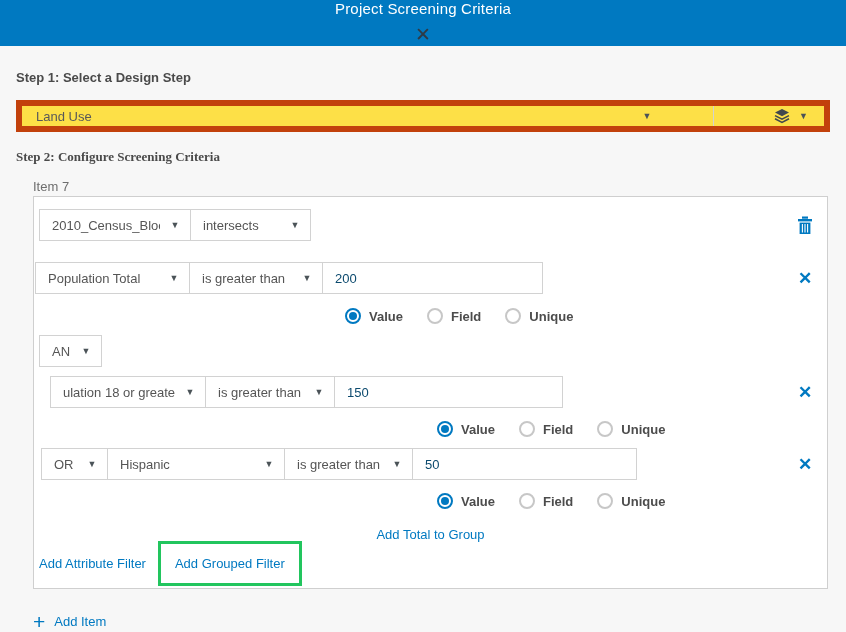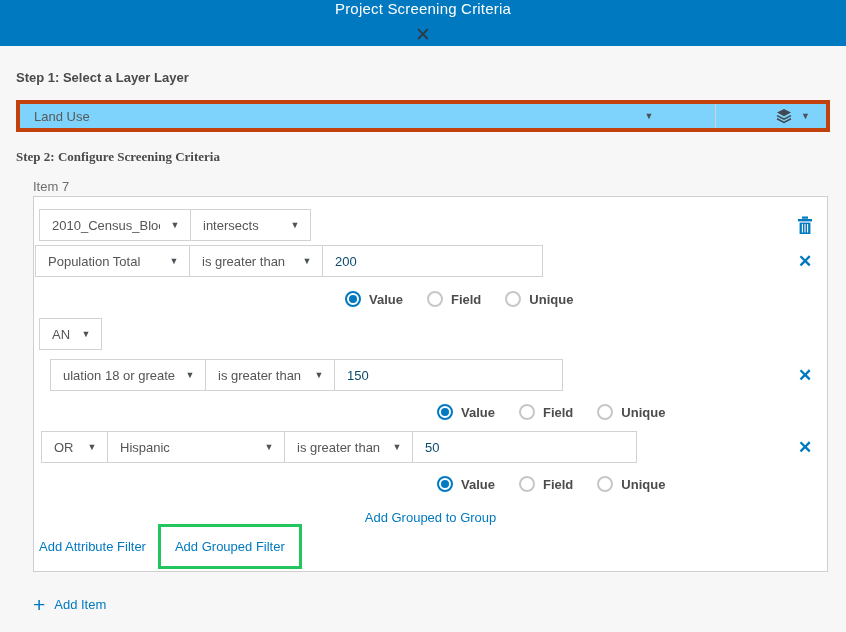--- a/index.html
+++ b/index.html
@@ -29,21 +29,21 @@
   
   .content { padding:0 16px; }
   .step-label {
     font-size:13px; font-weight:bold; color:#4a4a4a; height:14px; line-height:14px;
   }
   .step1-label { margin-top:25px; }
   .step2-label { margin-top:18px;font-family:Liberation Serif, serif; }
   
   .layer-select {
     margin-top:15px; height:32px; width:814px;
-    background:#7dd3fc; border:4px solid #c2410c;
+    background:#fde047; border:6px solid #c2410c;
     display:flex; align-items:stretch;gap:44px;
   }
   .layer-select .ls-text {
     flex:1; display:flex; align-items:center; padding-left:14px;
     font-size:13px; color:#595959;
   }
   .caret { color:#4b5358; font-size:9px; line-height:1; }
   .layer-select .caret-cell {
     width:44px; display:flex; align-items:center; justify-content:center;
   }
@@ -77,21 +77,21 @@
   .val-input {
     border:none; outline:none; height:100%; padding:0 0 0 12px;
     font-family:"Liberation Sans", sans-serif; font-size:13px; color:#0c4a6e;
   }
   .spacer { flex:1; }
   .icon-col { width:44px; display:flex; justify-content:center; }
   .remove-x { color:#0079c1; font-size:17px; font-weight:bold; cursor:pointer; line-height:1; }
   .trash { cursor:pointer; display:flex; }
   
   .row-layer   { margin-left:5px;  margin-top:1px; }
-  .row-f1      { margin-left:1px;  margin-top:4px; }
+  .row-f1      { margin-left:1px;  margin-top:21px; }
   .row-and     { margin-left:5px;  margin-top:11px; }
   .row-f2      { margin-left:16px; margin-top:9px; }
   .row-f3      { margin-left:7px;  margin-top:11px; }
   
   .radio-row { display:flex; align-items:center; height:16px; margin-top:13px; }
   .radio-row.r1 { margin-left:311px; margin-top:14px; }
   .radio-row.r2 { margin-left:403px; }
   .radio-row.r3 { margin-left:403px; }
   .radio {
     width:16px; height:16px; min-width:16px; border-radius:50%;
@@ -124,21 +124,21 @@
 
 <div class="dialog">
 
   <div class="header">
     <span class="title">Project Screening Criteria</span>
     <span class="close">✕</span>
   </div>
 
   <div class="content">
 
-    <div class="step-label step1-label">Step 1: Select a Layer Layer</div>
+    <div class="step-label step1-label">Step 1: Select a Design Step</div>
 
     <div class="layer-select">
       <span class="ls-text">Land Use</span>
       <span class="caret-cell">
         <span class="caret">▼</span>
       </span>
       <span class="v-divider"></span>
       <span class="icon-cell">
         <svg width="16" height="16" viewBox="0 0 16 16">
           <path d="M8 1l7 3.6L8 8.2 1 4.6z" fill="#41484e"></path>
@@ -288,21 +288,21 @@
       <div class="radio-row r3">
         <span class="radio checked"></span>
         <span class="radio-label">Value</span>
         <span class="radio"></span>
         <span class="radio-label">Field</span>
         <span class="radio"></span>
         <span class="radio-label">Unique</span>
       </div>
 
       <div class="add-filter-group">
-        <span class="link">Add Grouped to Group</span>
+        <span class="link">Add Total to Group</span>
       </div>
 
       <div class="links-row">
         <span class="link">Add Attribute Filter</span>
         <span class="highlight-box">
           <span class="link">Add Grouped Filter</span>
         </span>
       </div>
 
     </div>

